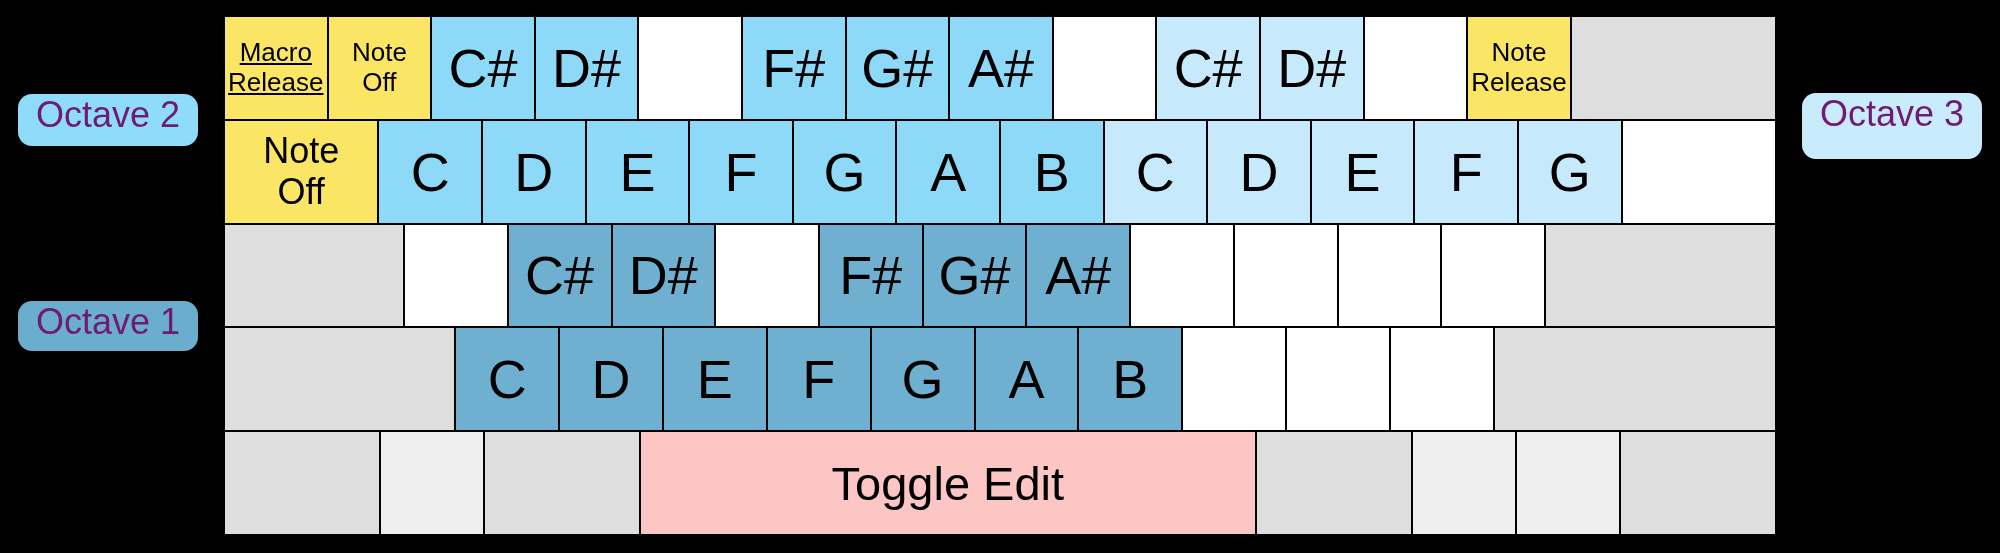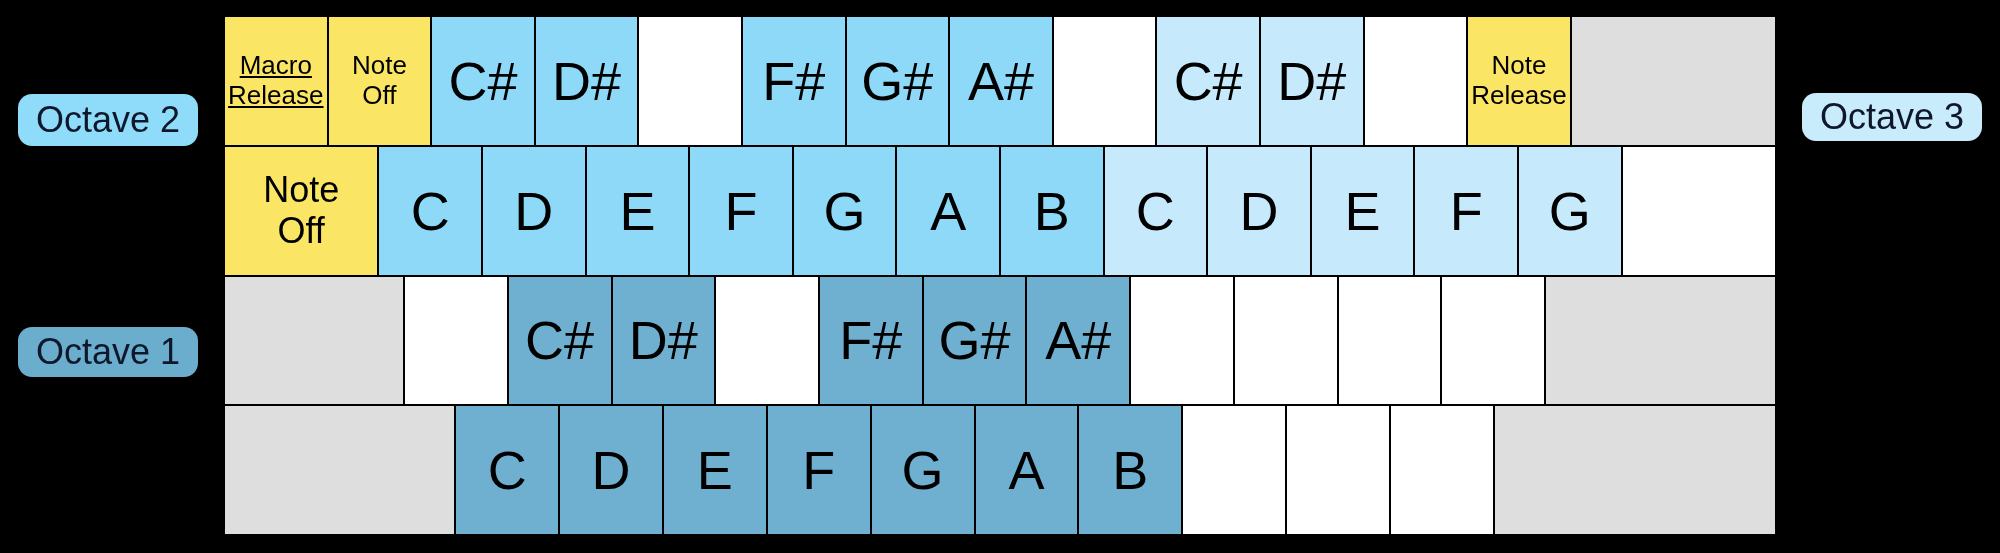--- a/index.html
+++ b/index.html
@@ -39,29 +39,29 @@
     color: #000;
     overflow: hidden;
   }
   .fs-large  { font-size: 54px; line-height: 1; }
   .fs-medium { font-size: 36px; line-height: 1.12; }
   .fs-small  { font-size: 26px; line-height: 1.15; }
   .fs-toggle { font-size: 47px; line-height: 1; }
   .pill {
     position: absolute;
     display: flex;
-    align-items: center;
+    align-items: flex-start;
     justify-content: center;
     border-radius: 14px;
     font-size: 36px;
-    color: #0f172a;
+    color: #701a75;
   }
   .pill-oct2 { left: 18px;   top: 94px;  width: 180px; height: 52px; }
   .pill-oct1 { left: 18px;   top: 301px; width: 180px; height: 50px; }
-  .pill-oct3 { left: 1802px; top: 93px;  width: 180px; height: 48px; }
+  .pill-oct3 { left: 1802px; top: 93px;  width: 180px; height: 66px; }
 </style>
 </head>
 <body>
 
 <div class="stage" style="background: rgb(0, 0, 0);">
   <div class="board">
       <div class="krow">
         <div class="key fs-small" style="flex: 1 1 0px; background: rgb(251, 229, 100); border-color: rgb(0, 0, 0); text-decoration: underline;">Macro
 Release</div>
         <div class="key fs-small" style="flex: 1 1 0px; background: rgb(251, 229, 100); border-color: rgb(0, 0, 0);">Note
@@ -119,24 +119,34 @@
         <div class="key fs-large" style="flex: 1 1 0px; background: rgb(111, 176, 208); border-color: rgb(0, 0, 0);">E</div>
         <div class="key fs-large" style="flex: 1 1 0px; background: rgb(111, 176, 208); border-color: rgb(0, 0, 0);">F</div>
         <div class="key fs-large" style="flex: 1 1 0px; background: rgb(111, 176, 208); border-color: rgb(0, 0, 0);">G</div>
         <div class="key fs-large" style="flex: 1 1 0px; background: rgb(111, 176, 208); border-color: rgb(0, 0, 0);">A</div>
         <div class="key fs-large" style="flex: 1 1 0px; background: rgb(111, 176, 208); border-color: rgb(0, 0, 0);">B</div>
         <div class="key" style="flex: 1 1 0px; background: rgb(255, 255, 255); border-color: rgb(0, 0, 0);"></div>
         <div class="key" style="flex: 1 1 0px; background: rgb(255, 255, 255); border-color: rgb(0, 0, 0);"></div>
         <div class="key" style="flex: 1 1 0px; background: rgb(255, 255, 255); border-color: rgb(0, 0, 0);"></div>
         <div class="key" style="flex: 2.75 2.75 0px; background: rgb(222, 222, 222); border-color: rgb(0, 0, 0);"></div>
       </div>
+      <div class="krow">
+        <div class="key" style="flex: 1.5 1.5 0px; background: rgb(222, 222, 222); border-color: rgb(0, 0, 0);"></div>
+        <div class="key" style="flex: 1 1 0px; background: rgb(239, 239, 239); border-color: rgb(0, 0, 0);"></div>
+        <div class="key" style="flex: 1.5 1.5 0px; background: rgb(222, 222, 222); border-color: rgb(0, 0, 0);"></div>
+        <div class="key fs-toggle" style="flex: 6 6 0px; background: rgb(252, 198, 197); border-color: rgb(0, 0, 0);">Toggle Edit</div>
+        <div class="key" style="flex: 1.5 1.5 0px; background: rgb(222, 222, 222); border-color: rgb(0, 0, 0);"></div>
+        <div class="key" style="flex: 1 1 0px; background: rgb(239, 239, 239); border-color: rgb(0, 0, 0);"></div>
+        <div class="key" style="flex: 1 1 0px; background: rgb(239, 239, 239); border-color: rgb(0, 0, 0);"></div>
+        <div class="key" style="flex: 1.5 1.5 0px; background: rgb(222, 222, 222); border-color: rgb(0, 0, 0);"></div>
+      </div>
     </div>
 
   <div class="pill pill-oct2" style="background: rgb(142, 220, 249);">
     <span>Octave 2</span>
   </div>
-  <div class="pill pill-oct1" style="background: rgb(106, 173, 205); margin-top: 26px;">
+  <div class="pill pill-oct1" style="background: rgb(106, 173, 205);">
     <span>Octave 1</span>
   </div>
   <div class="pill pill-oct3" style="background: rgb(201, 236, 252);">
     <span>Octave 3</span>
   </div>
 </div>
 
 </body></html>

